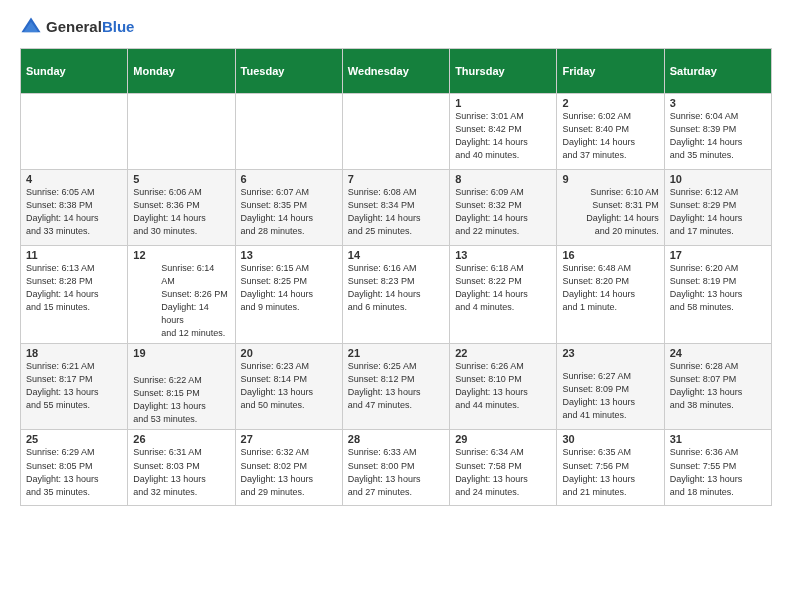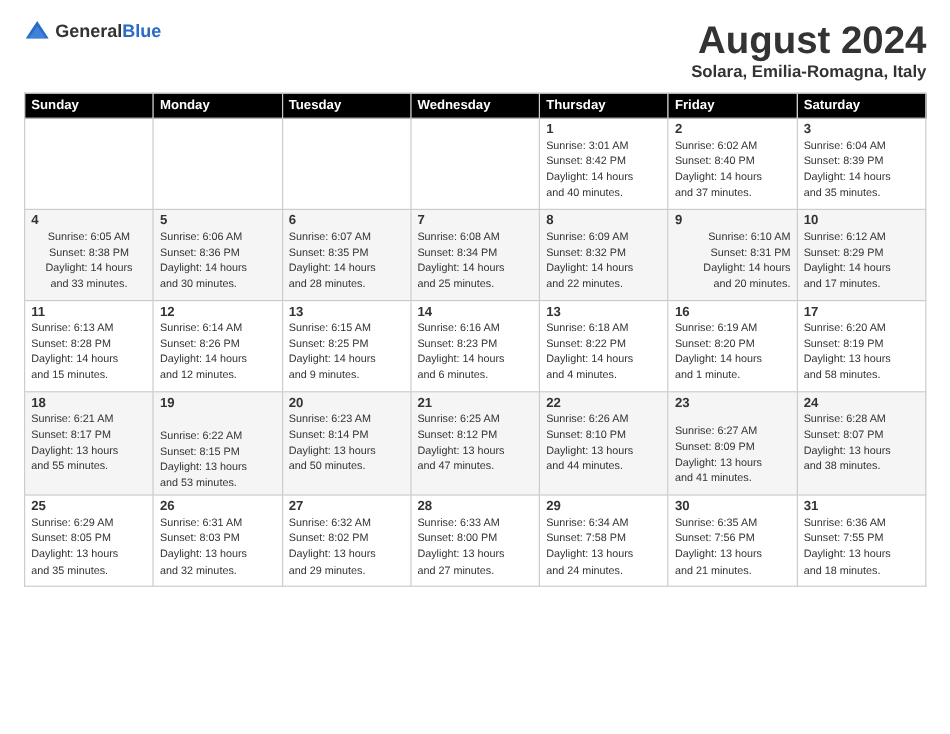--- a/index.html
+++ b/index.html
@@ -52,24 +52,24 @@
     .location {
       font-size: 14px;
       color: #333;
       font-weight: bold;
     }
     .calendar {
       width: 100%;
       border-collapse: collapse;
     }
     .calendar th {
-      background: #000000;
+      background: #15803d;
       color: #fff;
       font-size: 11px;
-      padding: 4px 5px;
+      padding: 16px 5px;
       text-align: left;
       border: 1px solid #ccc;
       font-weight: bold;
     }
     .calendar td {
       border: 1px solid #ccc;
       vertical-align: top;
       padding: 3px 5px;
       font-size: 9.5px;
       color: #333;
@@ -102,24 +102,20 @@
   <div class="header">
     <div class="logo">
       <svg class="logo-icon" viewBox="0 0 30 30" xmlns="http://www.w3.org/2000/svg">
         <polygon points="15,2 28,22 2,22" fill="#2a6ac8"></polygon>
         <polygon points="15,8 25,22 5,22" fill="#5599e8" opacity="0.5"></polygon>
       </svg>
       <div>
         <span class="logo-text-general">General</span><span class="logo-text-blue">Blue</span>
       </div>
     </div>
-    <div class="title-block">
-      <div class="month-year">August 2024</div>
-      <div class="location">Solara, Emilia-Romagna, Italy</div>
-    </div>
   </div>
 
   <table class="calendar">
     <thead>
       <tr>
       <th>Sunday</th>
           <th>Monday</th>
           <th>Tuesday</th>
           <th>Wednesday</th>
           <th>Thursday</th>
@@ -151,21 +147,21 @@
             <span class="day-num">3</span>
             <div class="day-info" style="white-space: pre-line;">Sunrise: 6:04 AM
 Sunset: 8:39 PM
 Daylight: 14 hours
 and 35 minutes.</div>
           </td>
         </tr>
         <tr>
           <td>
             <span class="day-num">4</span>
-            <div class="day-info" style="white-space: pre-line; text-align: center;">Sunrise: 6:05 AM
+            <div class="day-info" style="white-space: pre-line;">Sunrise: 6:05 AM
 Sunset: 8:38 PM
 Daylight: 14 hours
 and 33 minutes.</div>
           </td>
           <td>
             <span class="day-num">5</span>
             <div class="day-info" style="white-space: pre-line;">Sunrise: 6:06 AM
 Sunset: 8:36 PM
 Daylight: 14 hours
 and 30 minutes.</div>
@@ -209,21 +205,21 @@
         <tr>
           <td>
             <span class="day-num">11</span>
             <div class="day-info" style="white-space: pre-line;">Sunrise: 6:13 AM
 Sunset: 8:28 PM
 Daylight: 14 hours
 and 15 minutes.</div>
           </td>
           <td>
             <span class="day-num">12</span>
-            <div class="day-info" style="white-space: pre-line;">Sunrise: 6:14 AM
+            <div class="day-info" style="white-space: pre-line; margin-left: 28px;">Sunrise: 6:14 AM
 Sunset: 8:26 PM
 Daylight: 14 hours
 and 12 minutes.</div>
           </td>
           <td>
             <span class="day-num">13</span>
             <div class="day-info" style="white-space: pre-line;">Sunrise: 6:15 AM
 Sunset: 8:25 PM
 Daylight: 14 hours
 and 9 minutes.</div>
@@ -237,21 +233,21 @@
           </td>
           <td>
             <span class="day-num">13</span>
             <div class="day-info" style="white-space: pre-line;">Sunrise: 6:18 AM
 Sunset: 8:22 PM
 Daylight: 14 hours
 and 4 minutes.</div>
           </td>
           <td>
             <span class="day-num">16</span>
-            <div class="day-info" style="white-space: pre-line;">Sunrise: 6:19 AM
+            <div class="day-info" style="white-space: pre-line;">Sunrise: 6:48 AM
 Sunset: 8:20 PM
 Daylight: 14 hours
 and 1 minute.</div>
           </td>
           <td>
             <span class="day-num">17</span>
             <div class="day-info" style="white-space: pre-line;">Sunrise: 6:20 AM
 Sunset: 8:19 PM
 Daylight: 13 hours
 and 58 minutes.</div>

